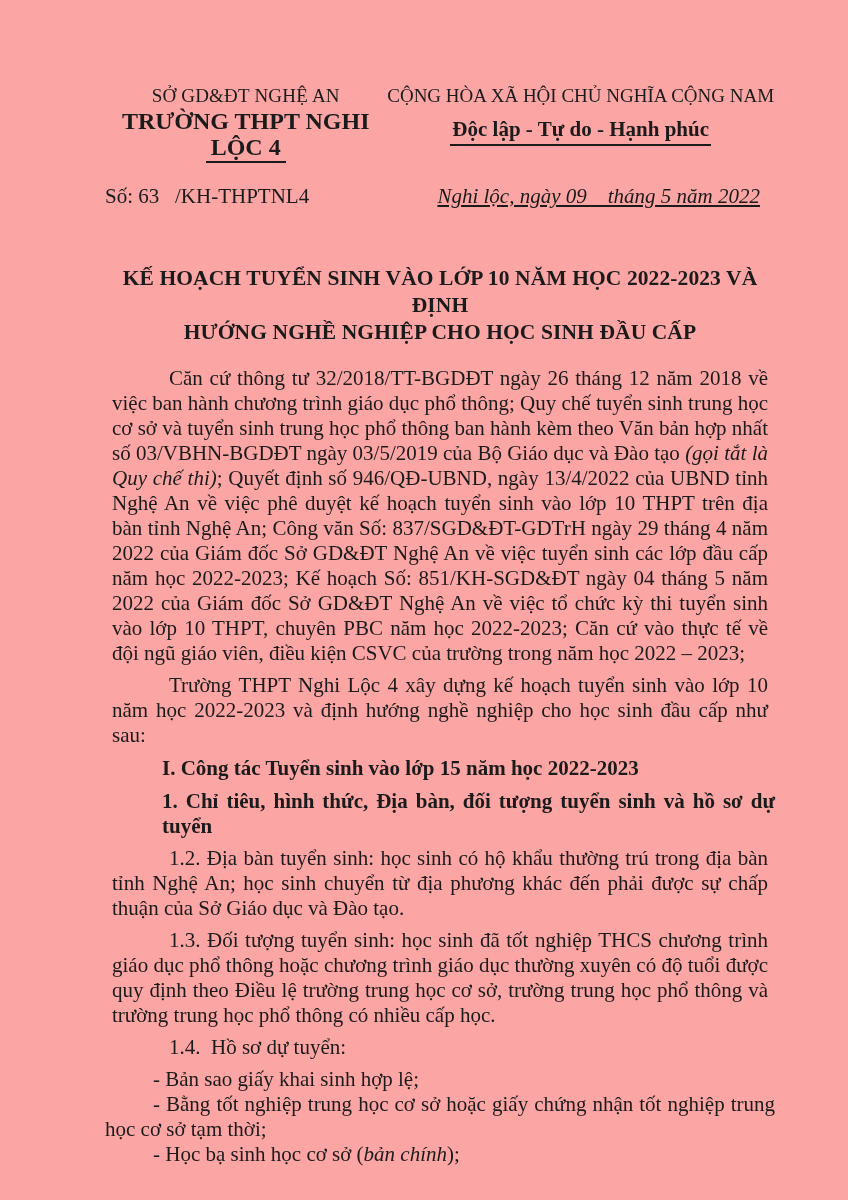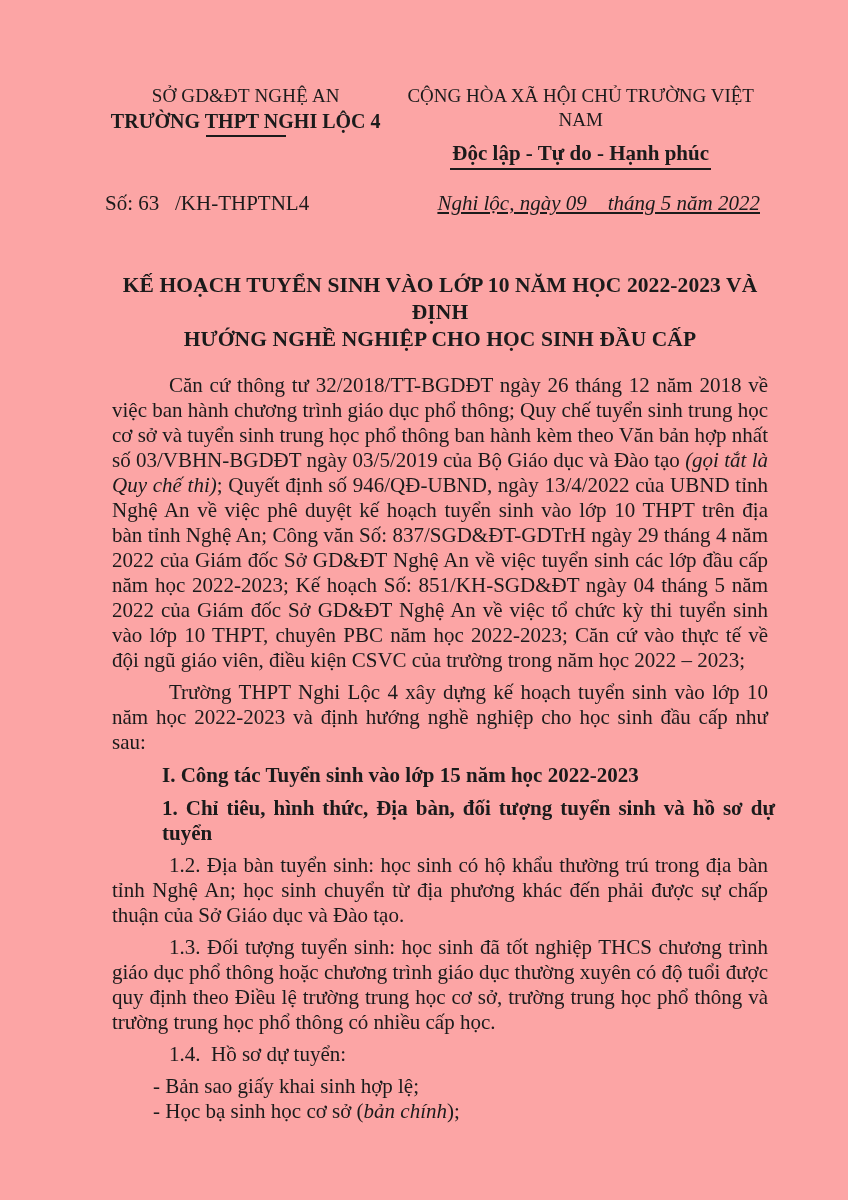--- a/index.html
+++ b/index.html
@@ -33,21 +33,21 @@
   .header-right {
     flex: 1;
     text-align: center;
   }
   .org-line1 {
     font-size: 19px;
     line-height: 24px;
     letter-spacing: 0.2px;
   }
   .org-line2 {
-    font-size: 20px;
+    font-size: 24px;
     line-height: 26px;
     font-weight: bold;
   }
   .org-rule {
     width: 80px;
     border-bottom: 2px solid #1b1b1b;
     margin: 1px auto 0 auto;
     height: 0;
   }
   .motto1 {
@@ -115,21 +115,21 @@
 
 <div class="page">
 
   <div class="header">
     <div class="header-left">
       <div class="org-line1">SỞ GD&amp;ĐT NGHỆ AN</div>
       <div class="org-line2">TRƯỜNG THPT NGHI LỘC 4</div>
       <div class="org-rule"></div>
     </div>
     <div class="header-right">
-      <div class="motto1">CỘNG HÒA XÃ HỘI CHỦ TRƯỜNG VIỆT NAM</div>
+      <div class="motto1">CỘNG HÒA XÃ HỘI CHỦ NGHĨA CỘNG NAM</div>
       <div><span class="motto2">Độc lập - Tự do - Hạnh phúc</span></div>
     </div>
   </div>
 
   <div class="ref-row">
     <div class="doc-number keep-space">Số: 63   /KH-THPTNL4</div>
     <div class="doc-date keep-space">Nghi lộc, ngày 09    tháng 5 năm 2022</div>
   </div>
 
   <div class="doc-title">
@@ -143,16 +143,17 @@
     <p class="para">Trường THPT Nghi Lộc 4 xây dựng kế hoạch tuyển sinh vào lớp 10 năm học 2022-2023 và định hướng nghề nghiệp cho học sinh đầu cấp như sau:</p>
 
     <p class="heading">I. Công tác Tuyển sinh vào lớp 15 năm học 2022-2023</p>
     <p class="heading">1. Chỉ tiêu, hình thức, Địa bàn, đối tượng tuyển sinh và hồ sơ dự tuyển</p>
 
     <p class="para">1.2. Địa bàn tuyển sinh: học sinh có hộ khẩu thường trú trong địa bàn tỉnh Nghệ An; học sinh chuyển từ địa phương khác đến phải được sự chấp thuận của Sở Giáo dục và Đào tạo.</p>
     <p class="para">1.3. Đối tượng tuyển sinh: học sinh đã tốt nghiệp THCS chương trình giáo dục phổ thông hoặc chương trình giáo dục thường xuyên có độ tuổi được quy định theo Điều lệ trường trung học cơ sở, trường trung học phổ thông và trường trung học phổ thông có nhiều cấp học.</p>
     <p class="para keep-space">1.4.  Hồ sơ dự tuyển:</p>
 
     <p class="list-item">- Bản sao giấy khai sinh hợp lệ;</p>
+    <p class="list-item">- Bằng tốt nghiệp trung học cơ sở hoặc giấy chứng nhận tốt nghiệp trung học cơ sở tạm thời;</p>
     <p class="list-item"><span>- Học bạ sinh học cơ sở (</span><span class="it">bản chính</span><span>);</span></p>
   </div>
 
 </div>
 
 </body></html>

